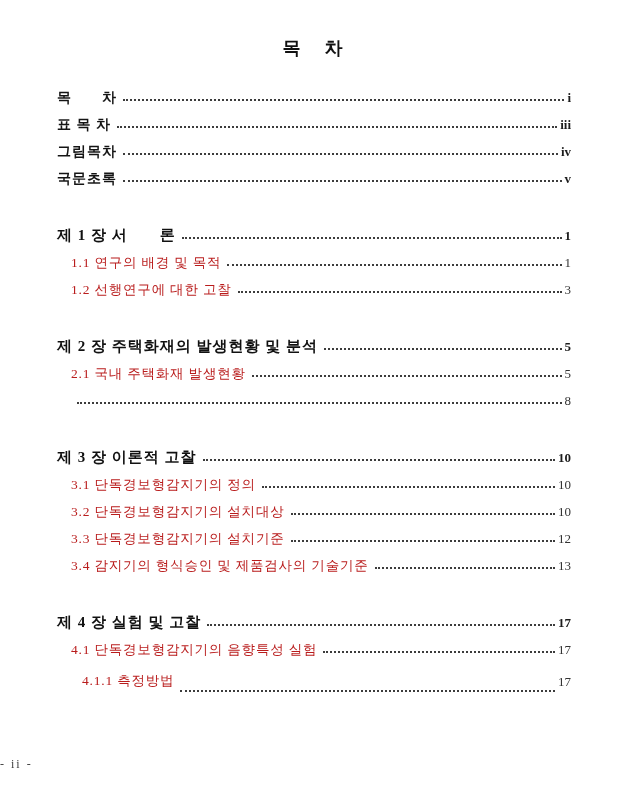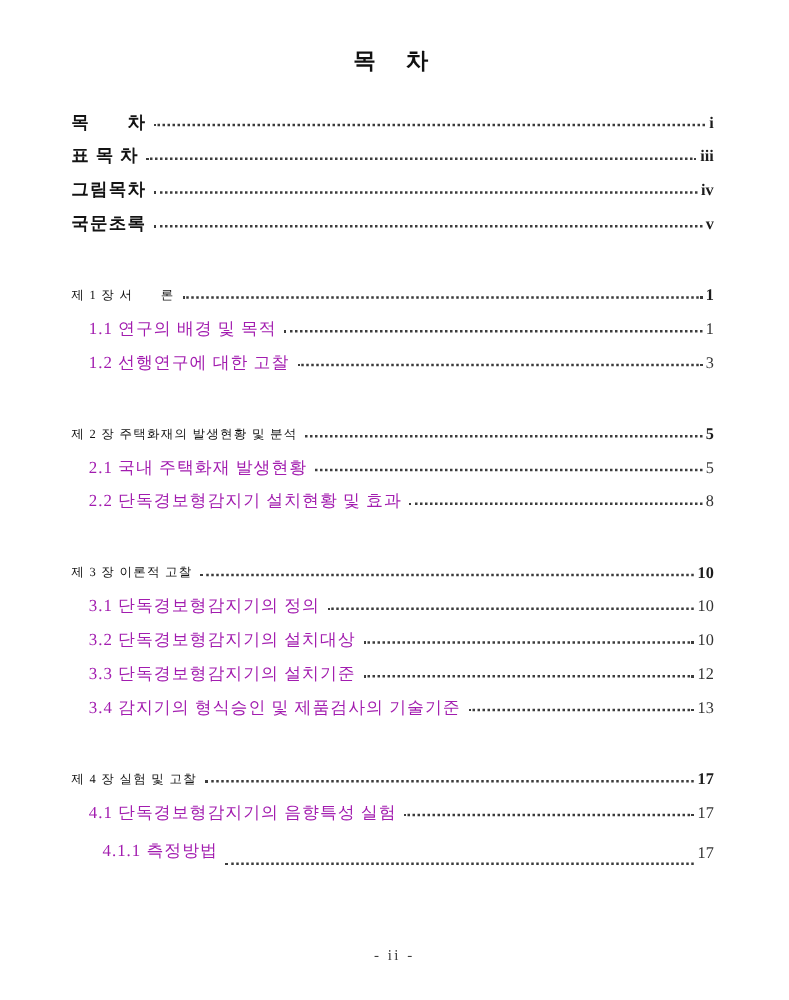--- a/index.html
+++ b/index.html
@@ -37,53 +37,53 @@
     flex: 0 0 auto;
   }
   .front .lbl {
     font-size: 14px;
     font-weight: 700;
     letter-spacing: 1px;
     color: #141414;
   }
   .chapter { margin-top: 30px; }
   .chapter .lbl {
-    font-size: 10px;
-    font-weight: 400;
+    font-size: 15px;
+    font-weight: 700;
     letter-spacing: 1px;
     color: #111111;
   }
   .sub { padding-left: 14px; }
   .subsub { padding-left: 25px; align-items: flex-end; }
   .sub .lbl, .subsub .lbl {
     font-size: 13.5px;
     font-weight: 400;
     letter-spacing: 0.8px;
-    color: #a21caf;
+    color: #b91c1c;
   }
   .dots {
     flex: 1 1 auto;
     height: 0;
     border-bottom: 2px dotted #3c3c3c;
     margin: 0 3px 0 6px;
     transform: translateY(2px);
   }
   .pg {
     flex: 0 0 auto;
     font-size: 13px;
     color: #1c1c1c;
   }
   .front .pg, .chapter .pg { font-weight: 700; }
   .sub .pg, .subsub .pg { font-weight: 400; color: #333333; }
   .footer {
     position: absolute;
     left: 0;
     right: 0;
     bottom: 28px;
-    text-align: center;
+    text-align: left;
     font-size: 12px;
     letter-spacing: 2px;
     color: #3d3d3d;
   }
 </style>
 </head>
 <body>
 
 <main class="page">
   <h1 class="title">목　차</h1>
@@ -129,21 +129,20 @@
     <span class="lbl">제 2 장 주택화재의 발생현황 및 분석</span>
     <span class="dots"></span>
     <span class="pg">5</span>
   </div>
   <div class="row sub">
     <span class="lbl">2.1 국내 주택화재 발생현황</span>
     <span class="dots"></span>
     <span class="pg">5</span>
   </div>
   <div class="row sub">
-    <span class="lbl">2.2 단독경보형감지기 설치현황 및 효과</span>
     <span class="dots"></span>
     <span class="pg">8</span>
   </div>
 
   <div class="row chapter">
     <span class="lbl">제 3 장 이론적 고찰</span>
     <span class="dots"></span>
     <span class="pg">10</span>
   </div>
   <div class="row sub">

